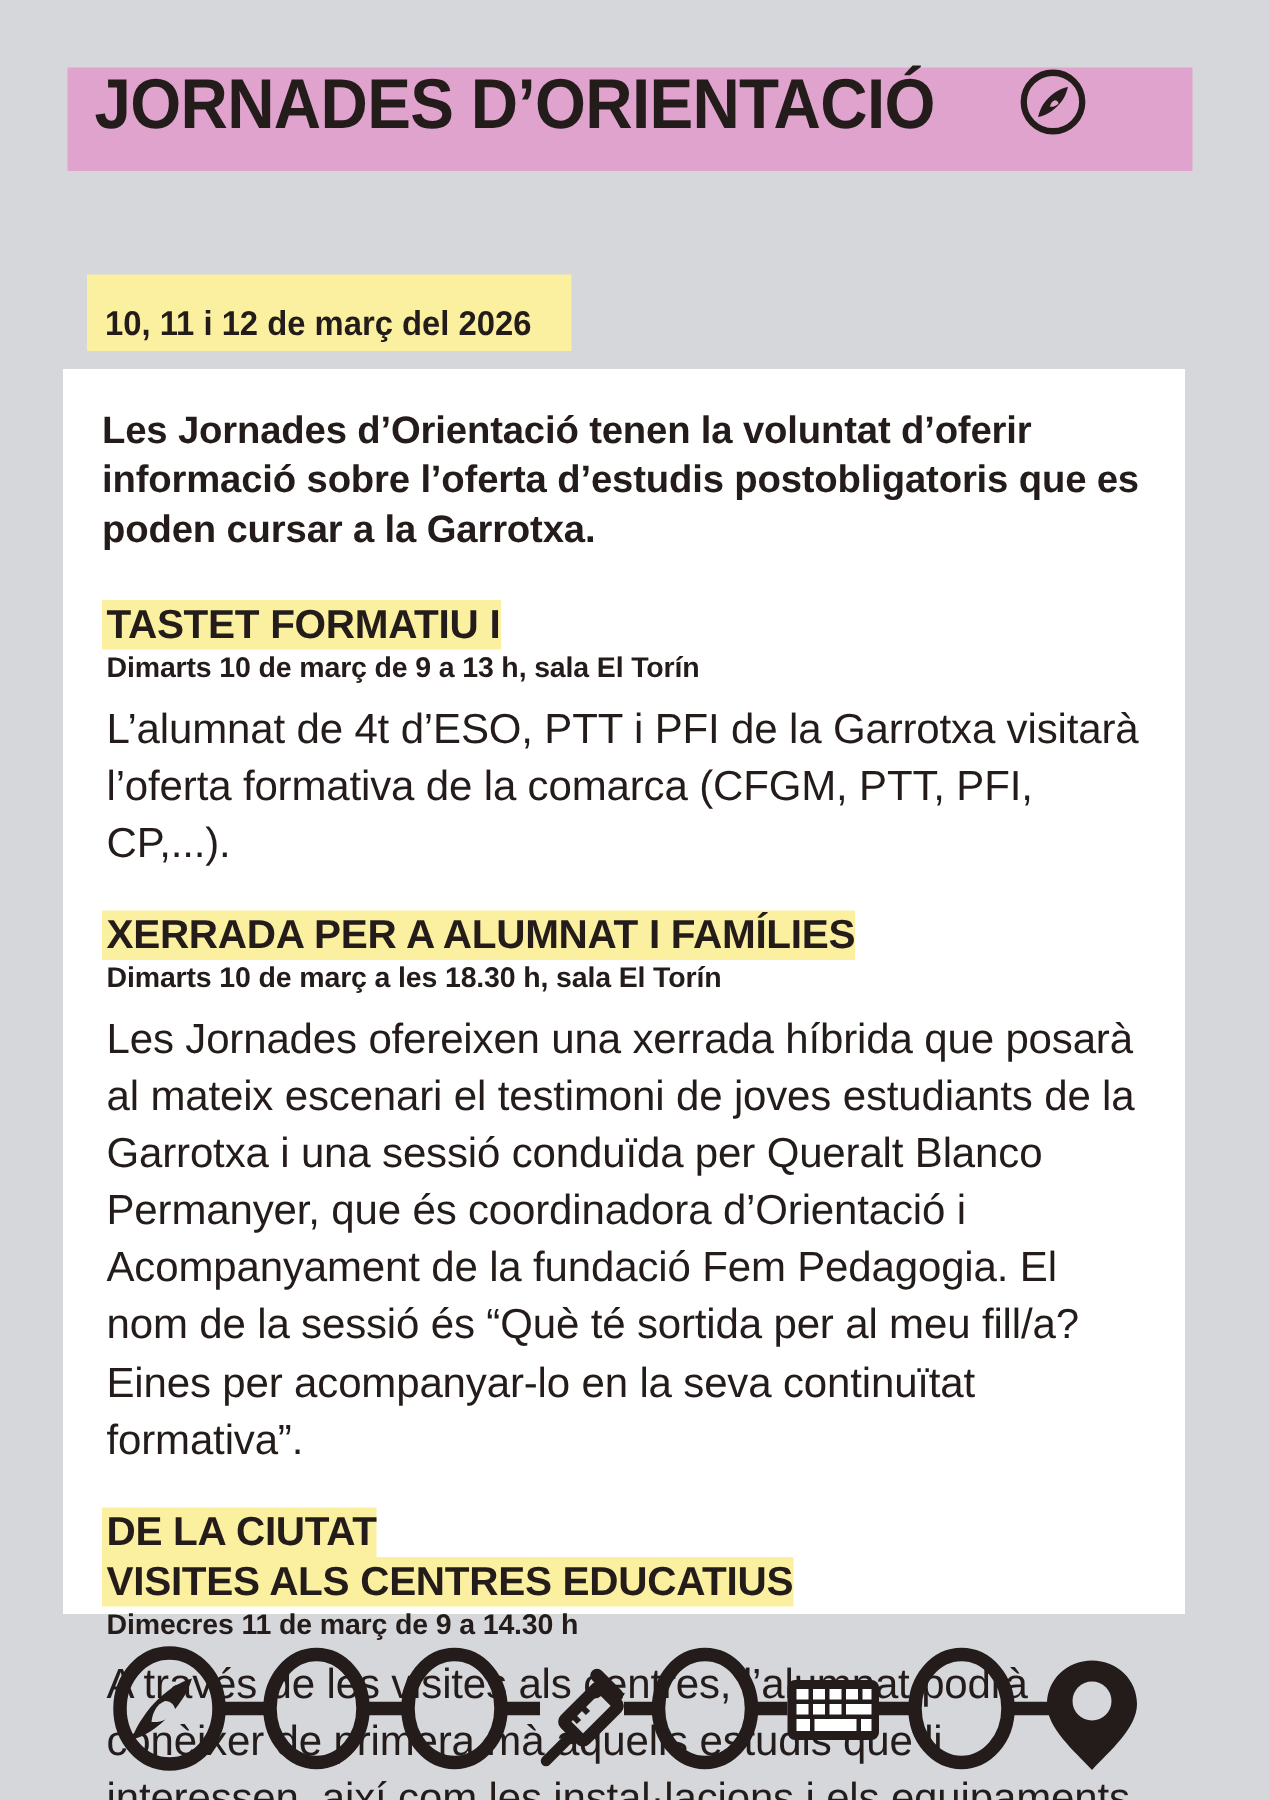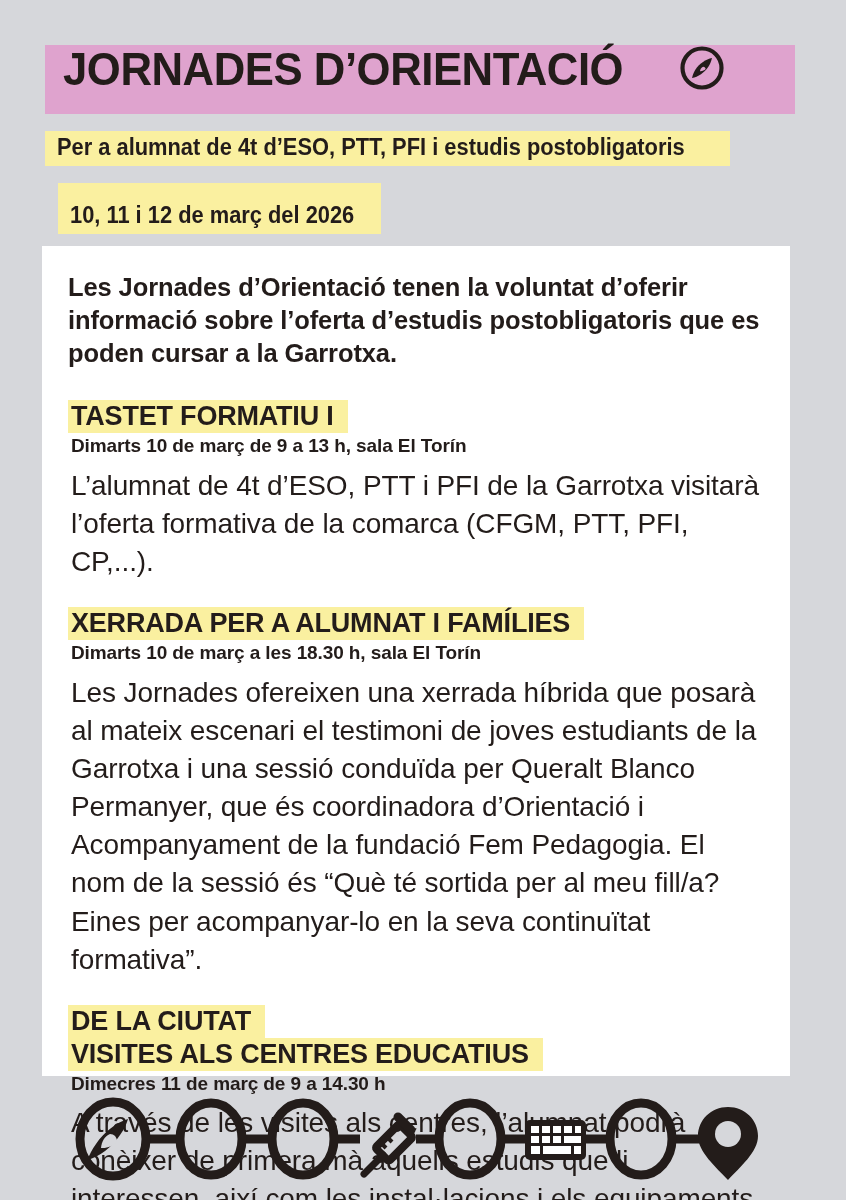--- a/index.html
+++ b/index.html
@@ -119,21 +119,21 @@
   .sec-heading {
     font-family: "Liberation Sans Narrow", "Liberation Sans", sans-serif;
     font-weight: bold;
     font-size: 27px;
     line-height: 1.22;
     margin: 0 0 1px 0;
     letter-spacing: -0.2px;
   }
   .sec-heading .hl {
     background: #faf0a0;
-    padding: 1px 14px 2px 3px;
+    padding: 1px 0 2px 3px;
     box-decoration-break: clone;
     -webkit-box-decoration-break: clone;
   }
   .sec-heading .hl-line { display: block; width: fit-content; }
 
   .sec-when {
     font-family: "Liberation Sans Narrow", "Liberation Sans", sans-serif;
     font-weight: bold;
     font-size: 19px;
     line-height: 1.25;
@@ -170,23 +170,20 @@
     <span class="title-text">JORNADES D’ORIENTACIÓ</span>
     <span class="title-compass">
       <svg width="46" height="46" viewBox="0 0 46 46" aria-hidden="true">
         <circle cx="23" cy="23" r="19.5" fill="none" stroke="#231c1a" stroke-width="4.2"></circle>
         <path d="M33 13 C27 14 20.5 18.5 16.5 24.5 C14.8 27.1 13.8 30 13 33 C19 32 25.5 27.5 29.5 21.5 C31.2 18.9 32.2 16 33 13 Z" fill="#231c1a"></path>
         <path d="M24.2 21.8 C25.6 21.8 26.6 22.8 26.6 24.1 C25.2 25.6 23 26.4 21 26.2 C21.2 24.2 22.3 22.4 24.2 21.8 Z" fill="#dfa3ce"></path>
       </svg>
     </span>
   </div>
 
-  <div class="subtitle-band">
-    <span class="subtitle-text">Per a alumnat de 4t d’ESO, PTT, PFI i estudis postobligatoris</span>
-  </div>
 
   <div class="date-band">
     <span class="date-text">10, 11 i 12 de març del 2026</span>
   </div>
 
   <div class="card">
 
     <p class="intro">Les Jornades d’Orientació tenen la voluntat d’oferir informació sobre l’oferta d’estudis postobligatoris que es poden cursar a la Garrotxa.</p>
 
     <div class="section">

